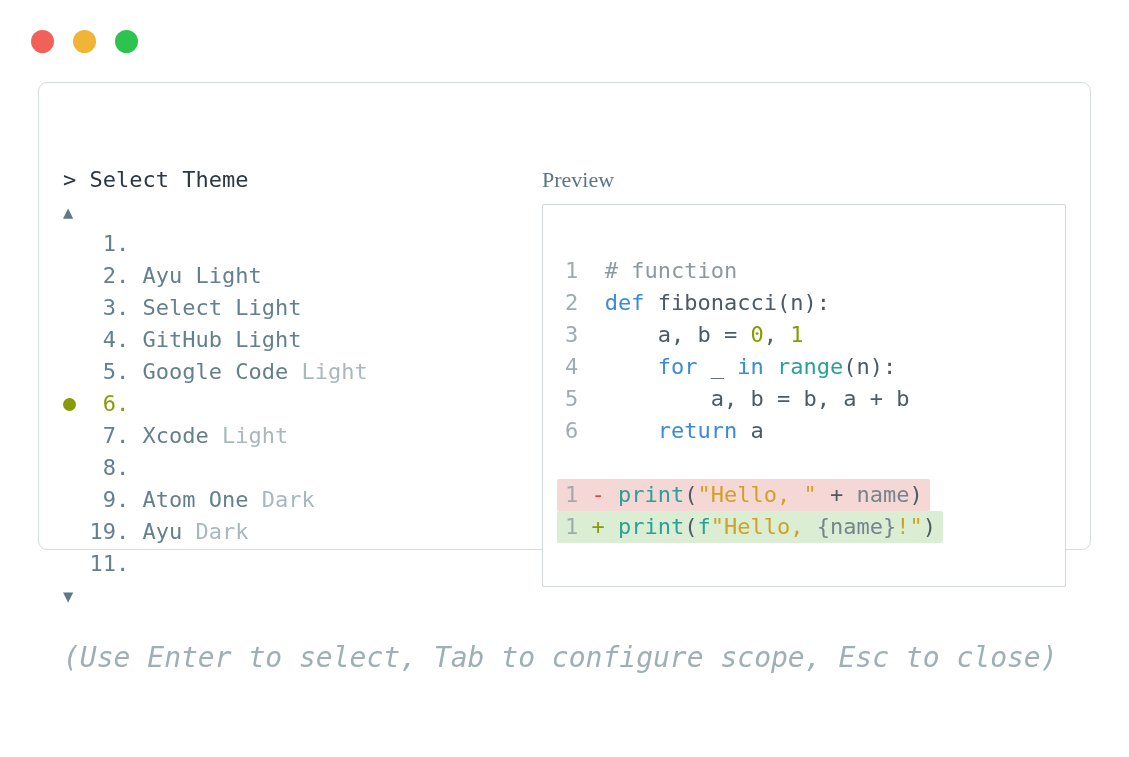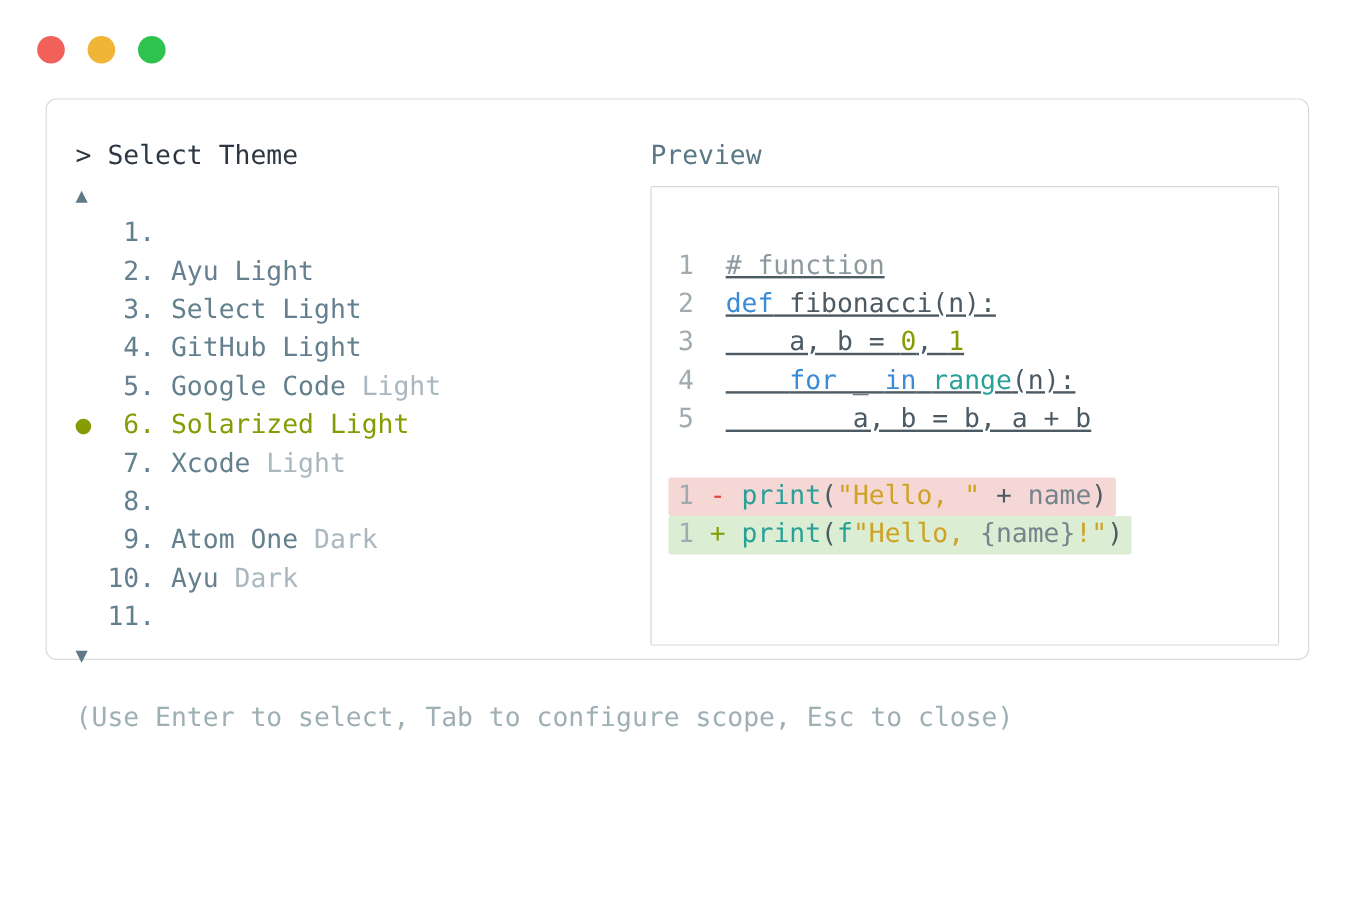--- a/index.html
+++ b/index.html
@@ -9,64 +9,64 @@
     -webkit-font-smoothing:antialiased;
   }
   
   .traffic-lights{position:absolute;top:30px;left:31px;display:flex;gap:19px;}
   .tl-dot{width:23px;height:23px;border-radius:50%;}
 
   
   .panel{
     position:absolute;left:38px;top:82px;width:1053px;height:468px;
     box-sizing:border-box;border:1.5px solid #d6dbde;border-radius:9px;
-    background:#ffffff;padding:32px 24px 0 24px;
+    background:#ffffff;padding:81px 24px 0 24px;
   }
   .panel-body{display:flex;align-items:flex-start;}
 
   
   .left-col{width:479px;flex:none;font-size:22px;line-height:32px;color:var(--list-text,#64808e);}
   .prompt-row{height:32px;color:var(--title-text,#2c3742);font-weight:500;white-space:pre;}
   .scroll-row{height:32px;display:flex;align-items:center;color:#5e7a88;font-size:17px;line-height:32px;}
   #theme-list{list-style:none;margin:0;padding:0;}
   .theme-item{display:flex;height:32px;align-items:center;cursor:default;}
   .theme-item .marker{width:2ch;flex:none;display:flex;align-items:center;height:32px;}
   .bullet{width:13px;height:13px;border-radius:50%;background:var(--selected-theme,#879b04);}
   .theme-item .num{width:3ch;flex:none;text-align:right;margin-right:1ch;}
   .theme-item .item-label{white-space:pre;}
   .theme-item .variant{color:var(--muted-text,#a9b8be);}
   .theme-item.selected{color:var(--selected-theme,#879b04);}
 
   
   .right-col{flex:1;min-width:0;}
-  .preview-label{height:32px;line-height:32px;font-size:22px;color:#5b7685;}
+  .preview-label{height:32px;line-height:32px;font-size:22px;color:#5b7685;font-family:Liberation Serif, serif;}
   .preview-box{
     margin-top:8px;height:383px;box-sizing:border-box;
     border:1.5px solid #d3d8da;border-radius:2px;background:#ffffff;
     padding:50px 0 0 22px;font-size:22px;line-height:32px;overflow:hidden;
   }
-  .code-line{height:32px;white-space:pre;color:var(--code-text,#4c5a64);text-decoration:underline;}
+  .code-line{height:32px;white-space:pre;color:var(--code-text,#4c5a64);}
   .code-gap{height:32px;}
   .lineno{display:inline-block;width:3ch;color:var(--line-number,#a0abb0);}
   .lineno-diff{color:var(--line-number,#a0abb0);}
   .tok-plain{color:var(--code-text,#4c5a64);}
   .tok-comment{color:var(--comment,#8e999e);}
   .tok-kw{color:var(--keyword,#3a8bd8);}
   .tok-fn{color:var(--function,#2aa198);margin-top:42px;}
   .tok-num{color:var(--number,#879b04);}
   .tok-str{color:var(--string,#cfa226);}
   .tok-var{color:var(--variable,#75848d);}
   .tok-minus{color:var(--removed-sign,#e4423c);}
   .tok-plus{color:var(--added-sign,#879b04);}
   .hl{display:inline-block;padding:0 7px 0 8px;margin-left:-8px;border-radius:2px;}
   .hl-removed{background:var(--removed-bg,#f5d8d5);}
   .hl-added{background:var(--added-bg,#dbeed3);}
 
   
-  .hint{margin-top:20px;height:32px;line-height:32px;font-size:22px;color:var(--hint-text,#9fb0b4);white-space:pre;}
+  .hint{margin-top:30px;height:32px;line-height:32px;font-size:28px;color:var(--hint-text,#9fb0b4);white-space:pre;font-style:italic;}
 </style>
 </head>
 <body>
 
 <div class="traffic-lights" id="traffic-lights">
     <div class="tl-dot" style="background: rgb(242, 96, 90);"></div>
     <div class="tl-dot" style="background: rgb(240, 180, 55);"></div>
     <div class="tl-dot" style="background: rgb(46, 194, 78);"></div>
   </div>
 
@@ -99,57 +99,57 @@
           <li class="theme-item">
             <span class="marker"></span>
             <span class="num">5.</span>
             <span class="item-label">Google Code<span class="variant"> Light</span></span>
           </li>
           <li class="theme-item selected">
             <span class="marker">
               <span class="bullet"></span>
             </span>
             <span class="num">6.</span>
-            <span class="item-label">Solarized Light</span>
           </li>
           <li class="theme-item">
             <span class="marker"></span>
             <span class="num">7.</span>
             <span class="item-label">Xcode<span class="variant"> Light</span></span>
           </li>
           <li class="theme-item">
             <span class="marker"></span>
             <span class="num">8.</span>
           </li>
           <li class="theme-item">
             <span class="marker"></span>
             <span class="num">9.</span>
             <span class="item-label">Atom One<span class="variant"> Dark</span></span>
           </li>
           <li class="theme-item">
             <span class="marker"></span>
-            <span class="num">10.</span>
+            <span class="num">19.</span>
             <span class="item-label">Ayu<span class="variant"> Dark</span></span>
           </li>
           <li class="theme-item">
             <span class="marker"></span>
             <span class="num">11.</span>
           </li>
         </ul>
       <div class="scroll-row">▼</div>
     </div>
 
     <div class="right-col">
       <div class="preview-label">Preview</div>
       <div class="preview-box" id="preview-box">
           <div class="code-line"><span class="lineno">1</span><span class="tok-comment"># function</span></div>
           <div class="code-line"><span class="lineno">2</span><span class="tok-kw">def</span><span class="tok-plain"> fibonacci(n):</span></div>
           <div class="code-line"><span class="lineno">3</span><span class="tok-plain">    a, b = </span><span class="tok-num">0</span><span class="tok-plain">, </span><span class="tok-num">1</span></div>
           <div class="code-line"><span class="lineno">4</span><span class="tok-plain">    </span><span class="tok-kw">for</span><span class="tok-plain"> _ </span><span class="tok-kw">in</span><span class="tok-plain"> </span><span class="tok-fn">range</span><span class="tok-plain">(n):</span></div>
           <div class="code-line"><span class="lineno">5</span><span class="tok-plain">        a, b = b, a + b</span></div>
+          <div class="code-line"><span class="lineno">6</span><span class="tok-plain">    </span><span class="tok-kw">return</span><span class="tok-plain"> a</span></div>
           <div class="code-gap"></div>
           <div class="code-line"><span class="hl hl-removed"><span class="lineno-diff">1</span><span class="tok-minus"> - </span><span class="tok-fn">print</span><span class="tok-plain">(</span><span class="tok-str">"Hello, "</span><span class="tok-plain"> + </span><span class="tok-var">name</span><span class="tok-plain">)</span></span></div>
           <div class="code-line"><span class="hl hl-added"><span class="lineno-diff">1</span><span class="tok-plus"> + </span><span class="tok-fn">print</span><span class="tok-plain">(</span><span class="tok-fn">f</span><span class="tok-str">"Hello, </span><span class="tok-var">{name}</span><span class="tok-str">!"</span><span class="tok-plain">)</span></span></div>
         </div>
     </div>
 
   </div>
 
   <div class="hint">(Use Enter to select, Tab to configure scope, Esc to close)</div>
 </div>

